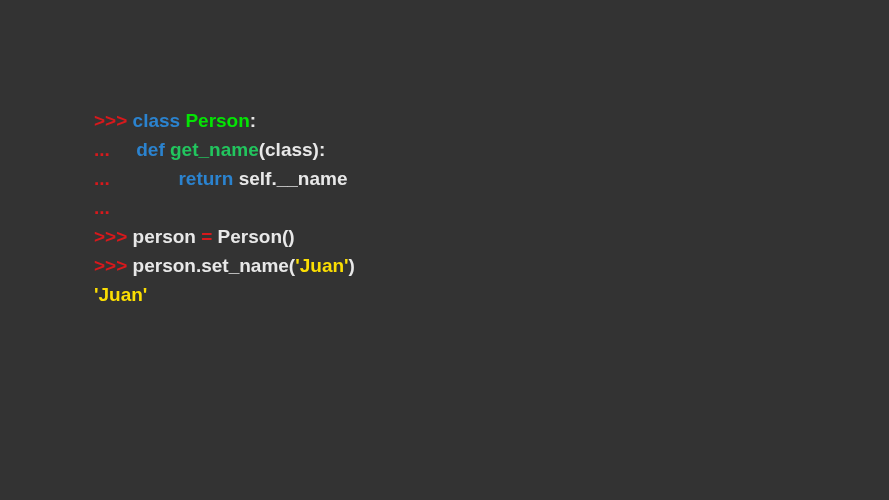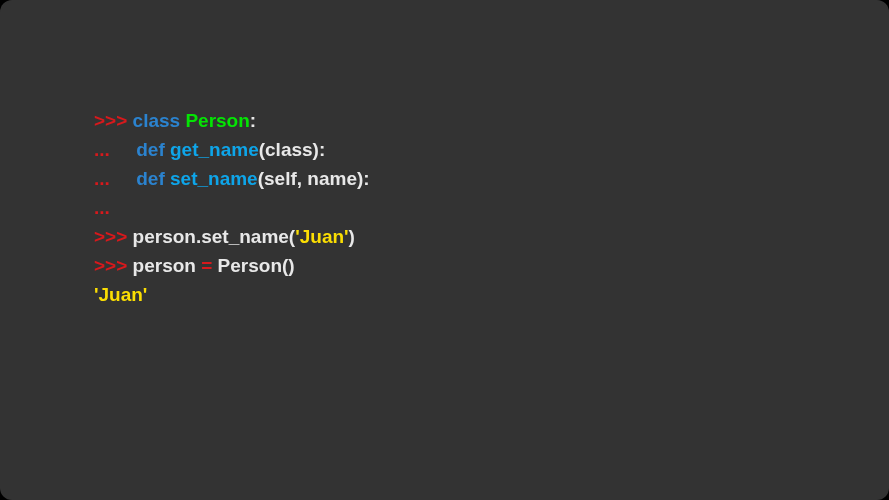--- a/index.html
+++ b/index.html
@@ -8,41 +8,41 @@
       height: 500px;
       background: #000;
       display: flex;
       align-items: center;
       justify-content: center;
     }
     .slide {
       width: 889px;
       height: 500px;
       background: #333333;
-      border-radius: 12px;
+      border-radius: 0;
       padding: 106px 94px 0 94px;
       font-family: 'Segoe UI', Arial, sans-serif;
       font-weight: 700;
       font-size: 19px;
       line-height: 1.53;
     }
     .c-red { color: #D7191C; }
     .c-blue { color: #2B83CF; }
     .c-green { color: #04E404; }
-    .c-cyan { color: #0ea5e9; text-align: right; }
+    .c-cyan { color: #22c55e; text-align: right; }
     .c-white { color: #E8E8E8; }
     .c-yellow { color: #FBDE03; }
     .line { white-space: pre; }
   </style>
 </head>
 <body>
 
 <div class="slide">
   <div class="code">
       <div class="line"><span class="c-red">&gt;&gt;&gt; </span><span class="c-blue">class </span><span class="c-green">Person</span><span class="c-white">:</span></div>
       <div class="line"><span class="c-red">...     </span><span class="c-blue">def </span><span class="c-cyan">get_name</span><span class="c-white">(class):</span></div>
-      <div class="line"><span class="c-red">...     </span><span class="c-blue">def </span><span class="c-cyan">set_name</span><span class="c-white">(self, name):</span></div>
+      <div class="line"><span class="c-red">...             </span><span class="c-blue">return </span><span class="c-white">self.__name</span></div>
       <div class="line"><span class="c-red">...</span></div>
+      <div class="line"><span class="c-red">&gt;&gt;&gt; </span><span class="c-white">person </span><span class="c-red">= </span><span class="c-white">Person()</span></div>
       <div class="line"><span class="c-red">&gt;&gt;&gt; </span><span class="c-white">person.set_name(</span><span class="c-yellow">'Juan'</span><span class="c-white">)</span></div>
-      <div class="line"><span class="c-red">&gt;&gt;&gt; </span><span class="c-white">person </span><span class="c-red">= </span><span class="c-white">Person()</span></div>
       <div class="line"><span class="c-yellow">'Juan'</span></div>
     </div>
 </div>
 
 </body></html>

